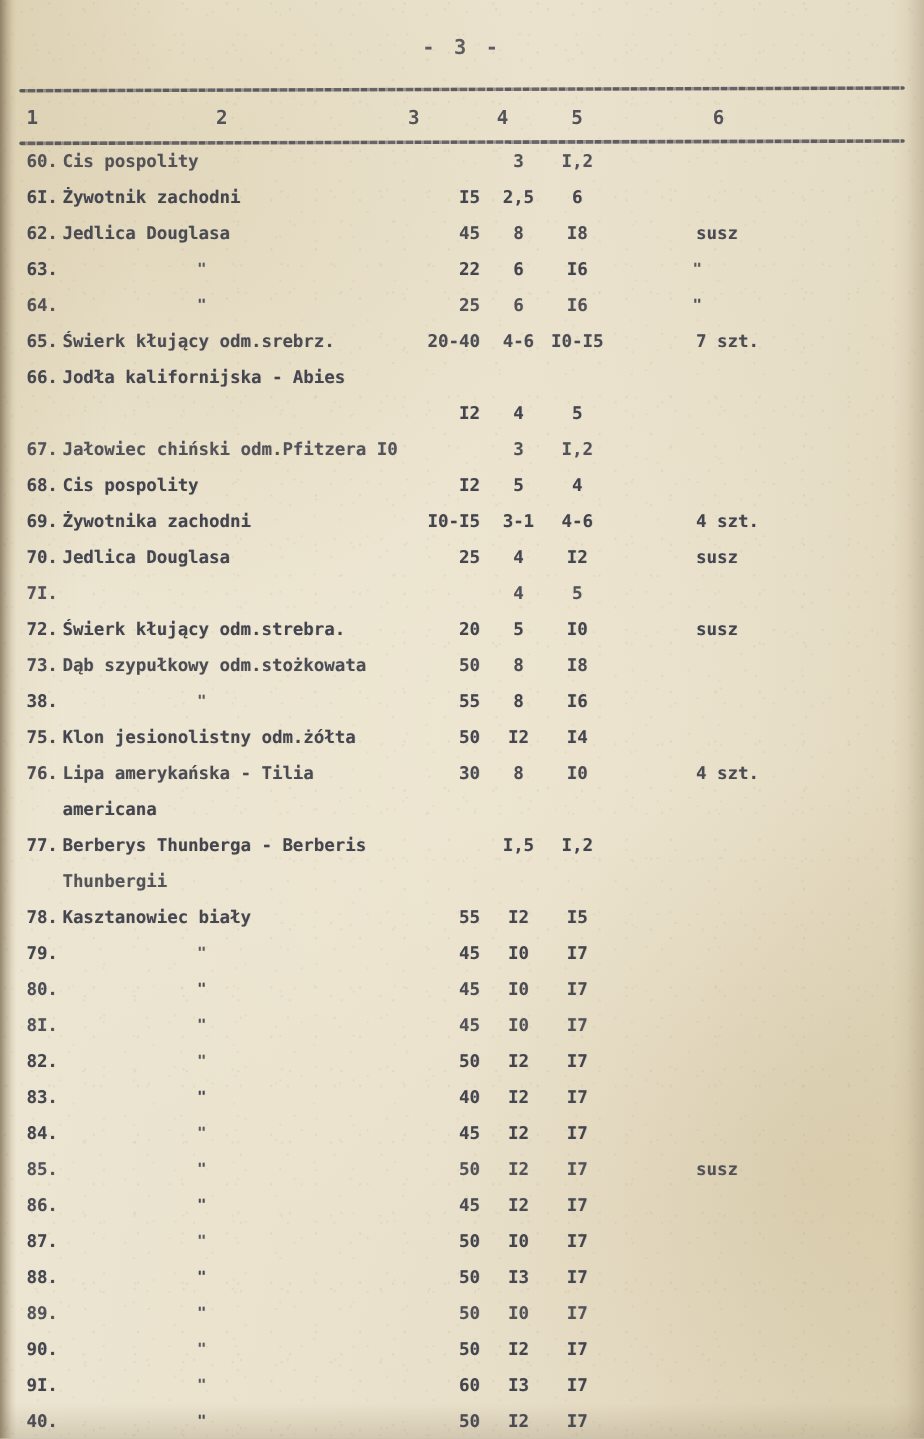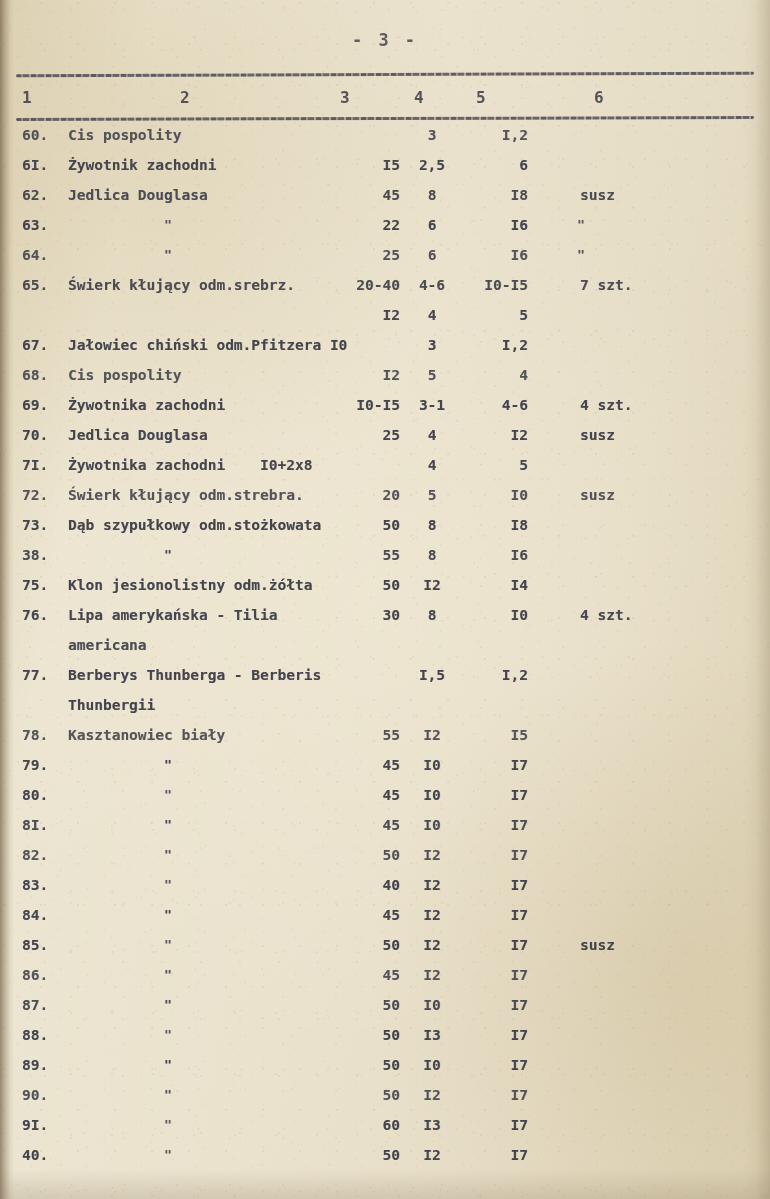--- a/index.html
+++ b/index.html
@@ -158,24 +158,24 @@
     font-size: 14.5px;
     font-weight: 700;
     line-height: 18px;
     white-space: pre;
     color: #43444d;
     
     text-shadow: 0.4px 0.3px 0.6px rgba(70,66,84,0.30);
   }
 
   .c-no   { left: 22px;  width: 46px; }
-  .c-name { left: 68px;  width: 290px; }
+  .c-name { left: 52px;  width: 290px; }
   .c-3    { left: 330px; width: 70px;  text-align: right; }
   .c-4    { left: 408px; width: 48px;  text-align: center; }
-  .c-5    { left: 466px; width: 62px;  text-align: right; }
+  .c-5    { left: 450px; width: 62px;  text-align: center; }
   .c-6    { left: 580px; width: 120px; }
 
   
   .c-name.wide { width: 330px; }
 
   
   .ditto {
     left: 68px;
     width: 200px;
     text-align: center;
@@ -265,20 +265,24 @@
           <span class="cell ditto-6">"</span>
         </div>
         <div class="row">
           <span class="cell c-no">65.</span>
           <span class="cell c-name wide">Świerk kłujący odm.srebrz.</span>
           <span class="cell c-3">20-40</span>
           <span class="cell c-4">4-6</span>
           <span class="cell c-5">I0-I5</span>
           <span class="cell c-6">7 szt.</span>
         </div>
+        <div class="row">
+          <span class="cell c-no">66.</span>
+          <span class="cell c-name">Jodła kalifornijska - Abies</span>
+        </div>
         <div class="row cont">
           <span class="cell c-3">I2</span>
           <span class="cell c-4">4</span>
           <span class="cell c-5">5</span>
         </div>
         <div class="row">
           <span class="cell c-no">67.</span>
           <span class="cell c-name wide">Jałowiec chiński odm.Pfitzera I0</span>
           <span class="cell c-4">3</span>
           <span class="cell c-5">I,2</span>
@@ -301,21 +305,20 @@
         <div class="row">
           <span class="cell c-no">70.</span>
           <span class="cell c-name">Jedlica Douglasa</span>
           <span class="cell c-3">25</span>
           <span class="cell c-4">4</span>
           <span class="cell c-5">I2</span>
           <span class="cell c-6">susz</span>
         </div>
         <div class="row">
           <span class="cell c-no">7I.</span>
-          <span class="cell c-name wide">Żywotnika zachodni    I0+2x8</span>
           <span class="cell c-4">4</span>
           <span class="cell c-5">5</span>
         </div>
         <div class="row">
           <span class="cell c-no">72.</span>
           <span class="cell c-name wide">Świerk kłujący odm.strebra.</span>
           <span class="cell c-3">20</span>
           <span class="cell c-4">5</span>
           <span class="cell c-5">I0</span>
           <span class="cell c-6">susz</span>

